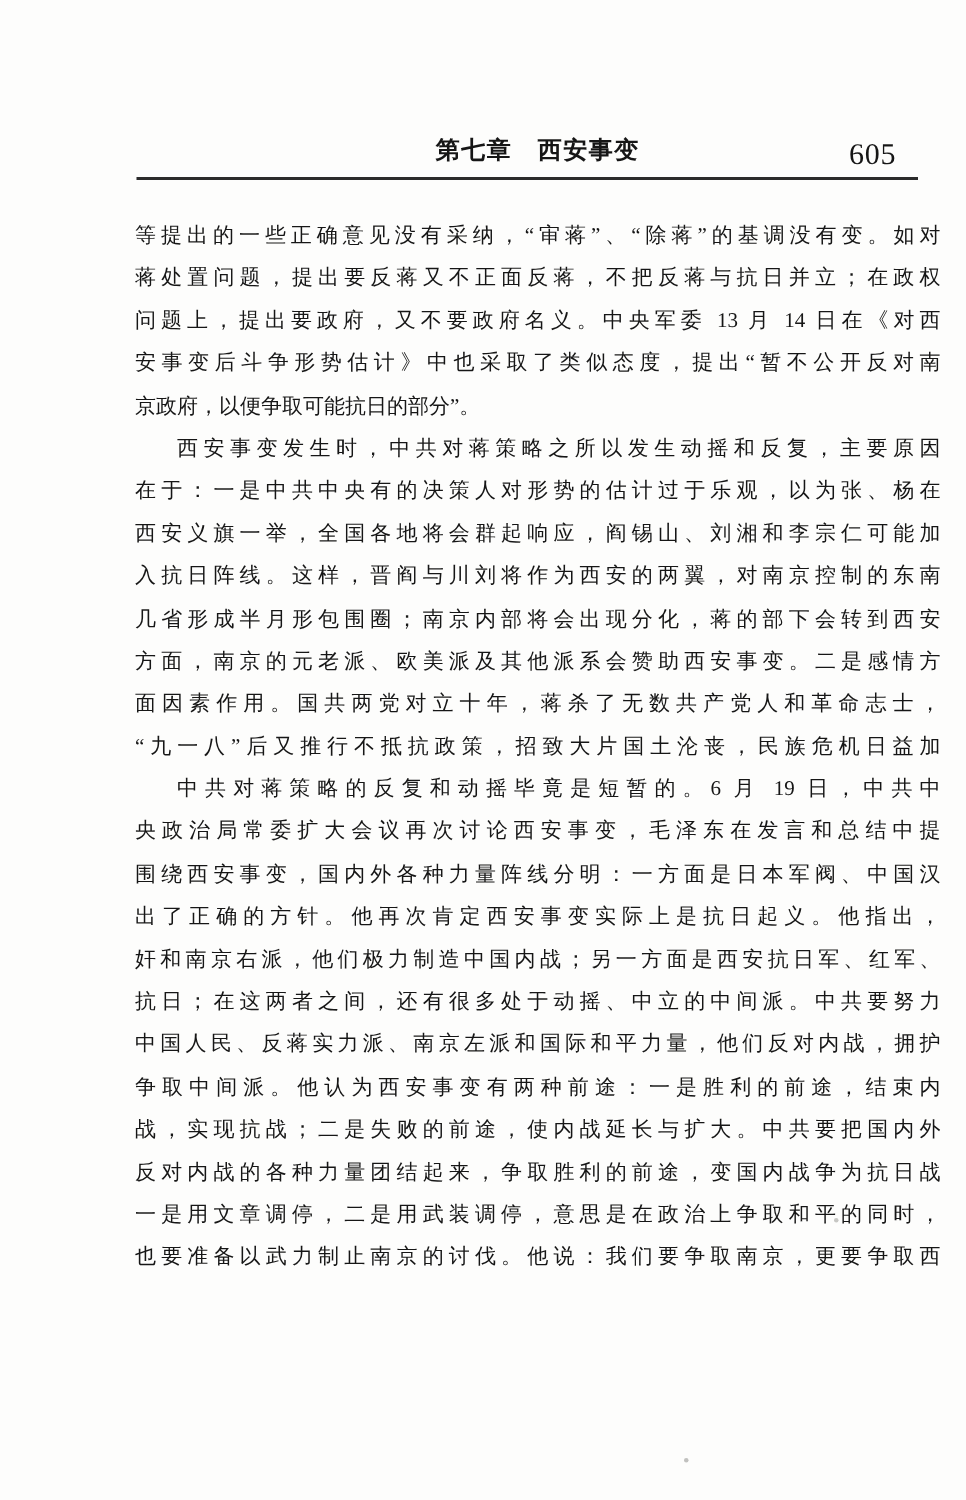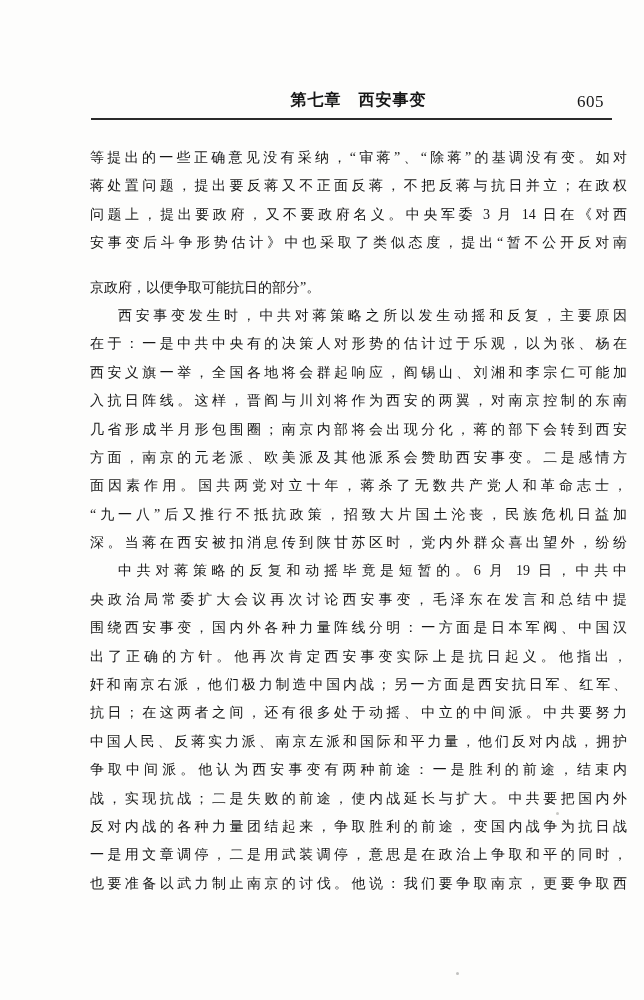--- a/index.html
+++ b/index.html
@@ -25,22 +25,22 @@
     font-size: 16px;
     font-weight: bold;
     letter-spacing: 1px;
     white-space: pre;
   }
   .page-number {
     position: absolute;
     top: 92px;
     left: 566px;
     width: 38px;
-    text-align: right;
-    font-size: 17px;
+    text-align: left;
+    font-size: 20px;
     letter-spacing: 0.5px;
   }
   .header-rule {
     position: absolute;
     left: 91px;
     top: 118px;
     width: 521px;
     height: 2px;
     background: #2b2b2b;
   }
@@ -54,21 +54,20 @@
   }
   .line {
     text-align: justify;
     text-align-last: justify;
     height: 28.4px;
     overflow: visible;
     white-space: normal;
   }
   .line.short {
     text-align-last: left;
-    margin-top: 16px;
   }
   .line.indent {
     text-indent: 2em;
   }
   .speck {
     position: absolute;
     border-radius: 50%;
     background: #9a9a96;
   }
   .speck.s1 { left: 556px; top: 812px; width: 3px; height: 3px; opacity: .55; }
@@ -77,32 +76,31 @@
 </head>
 <body>
 
 <div class="page">
   <div class="running-head">第七章　西安事变</div>
   <div class="page-number">605</div>
   <div class="header-rule"></div>
   <div class="body-text" id="body-lines">
       <div class="line">等提出的一些正确意见没有采纳，“审蒋”、“除蒋”的基调没有变。如对</div>
       <div class="line">蒋处置问题，提出要反蒋又不正面反蒋，不把反蒋与抗日并立；在政权</div>
-      <div class="line">问题上，提出要政府，又不要政府名义。中央军委 3 月 14 日在《对西</div>
+      <div class="line">问题上，提出要政府，又不要政府名义。中央军委 13 月 14 日在《对西</div>
       <div class="line">安事变后斗争形势估计》中也采取了类似态度，提出“暂不公开反对南</div>
       <div class="line short">京政府，以便争取可能抗日的部分”。</div>
       <div class="line indent">西安事变发生时，中共对蒋策略之所以发生动摇和反复，主要原因</div>
       <div class="line">在于：一是中共中央有的决策人对形势的估计过于乐观，以为张、杨在</div>
       <div class="line">西安义旗一举，全国各地将会群起响应，阎锡山、刘湘和李宗仁可能加</div>
       <div class="line">入抗日阵线。这样，晋阎与川刘将作为西安的两翼，对南京控制的东南</div>
       <div class="line">几省形成半月形包围圈；南京内部将会出现分化，蒋的部下会转到西安</div>
       <div class="line">方面，南京的元老派、欧美派及其他派系会赞助西安事变。二是感情方</div>
       <div class="line">面因素作用。国共两党对立十年，蒋杀了无数共产党人和革命志士，</div>
       <div class="line">“九一八”后又推行不抵抗政策，招致大片国土沦丧，民族危机日益加</div>
-      <div class="line">深。当蒋在西安被扣消息传到陕甘苏区时，党内外群众喜出望外，纷纷</div>
       <div class="line indent">中共对蒋策略的反复和动摇毕竟是短暂的。6 月 19 日，中共中</div>
       <div class="line">央政治局常委扩大会议再次讨论西安事变，毛泽东在发言和总结中提</div>
       <div class="line">围绕西安事变，国内外各种力量阵线分明：一方面是日本军阀、中国汉</div>
       <div class="line">出了正确的方针。他再次肯定西安事变实际上是抗日起义。他指出，</div>
       <div class="line">奸和南京右派，他们极力制造中国内战；另一方面是西安抗日军、红军、</div>
       <div class="line">抗日；在这两者之间，还有很多处于动摇、中立的中间派。中共要努力</div>
       <div class="line">中国人民、反蒋实力派、南京左派和国际和平力量，他们反对内战，拥护</div>
       <div class="line">争取中间派。他认为西安事变有两种前途：一是胜利的前途，结束内</div>
       <div class="line">战，实现抗战；二是失败的前途，使内战延长与扩大。中共要把国内外</div>
       <div class="line">反对内战的各种力量团结起来，争取胜利的前途，变国内战争为抗日战</div>

